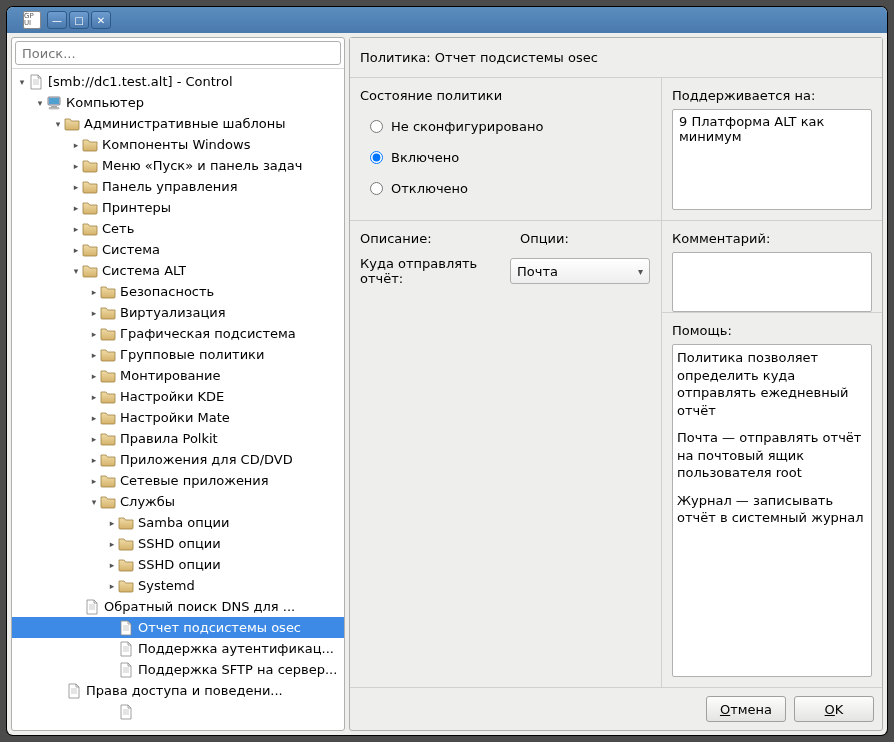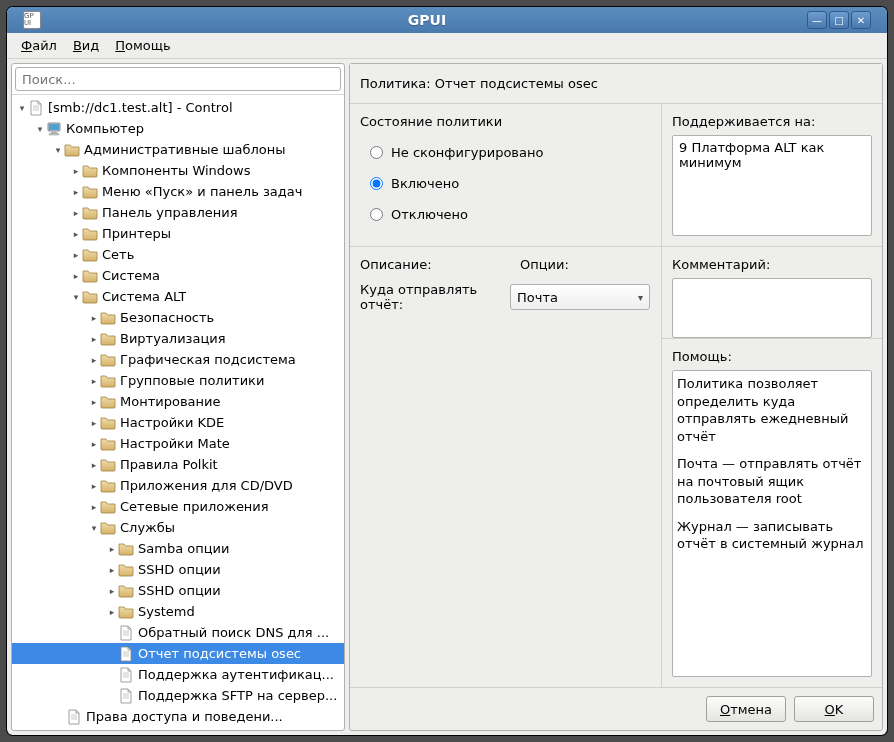--- a/index.html
+++ b/index.html
@@ -79,33 +79,27 @@
     <rect x="5" y="11" width="6" height="1.5" fill="#aaa"></rect>
     <rect x="3" y="12.5" width="10" height="1.5" rx="0.5" fill="#ccc" stroke="#888" stroke-width="0.5"></rect>
   </symbol>
 </svg>
 
 <div class="outer-frame">
 <div class="window">
   <div class="titlebar">
     <div class="titlebar-icon">GP
 UI</div>
-    <div class="titlebar-title">GPUI</div>
     <div class="titlebar-btns">
       <div class="tb-btn">—</div>
       <div class="tb-btn">□</div>
       <div class="tb-btn">✕</div>
     </div>
   </div>
 
-  <div class="menubar" id="menubar">
-        <div class="menu-item"><u>Ф</u>айл</div>
-        <div class="menu-item"><u>В</u>ид</div>
-        <div class="menu-item"><u>П</u>омощь</div>
-      </div>
 
   <div class="content-area">
     <div class="left-pane">
       <div class="search-wrap">
         <input class="search-input" placeholder="Поиск..." style="">
       </div>
       <div class="tree" id="tree">
             <div class="tree-row" style="padding-left: 4px;">
               <span class="tree-toggle">▾</span>
               <span class="tree-icon">
@@ -324,21 +318,21 @@
             </div>
             <div class="tree-row" style="padding-left: 94px;">
               <span class="tree-toggle">▸</span>
               <span class="tree-icon">
                 <svg>
                   <use href="#folder"></use>
                 </svg>
               </span>
               <span class="tree-label">Systemd</span>
             </div>
-            <div class="tree-row" style="padding-left: 94px;">
+            <div class="tree-row" style="padding-left: 60px;">
               <span class="tree-toggle"></span>
               <span class="tree-icon">
                 <svg>
                   <use href="#page"></use>
                 </svg>
               </span>
               <span class="tree-label">Обратный поиск DNS для ...</span>
             </div>
             <div class="tree-row selected" style="padding-left: 94px;">
               <span class="tree-toggle"></span>

